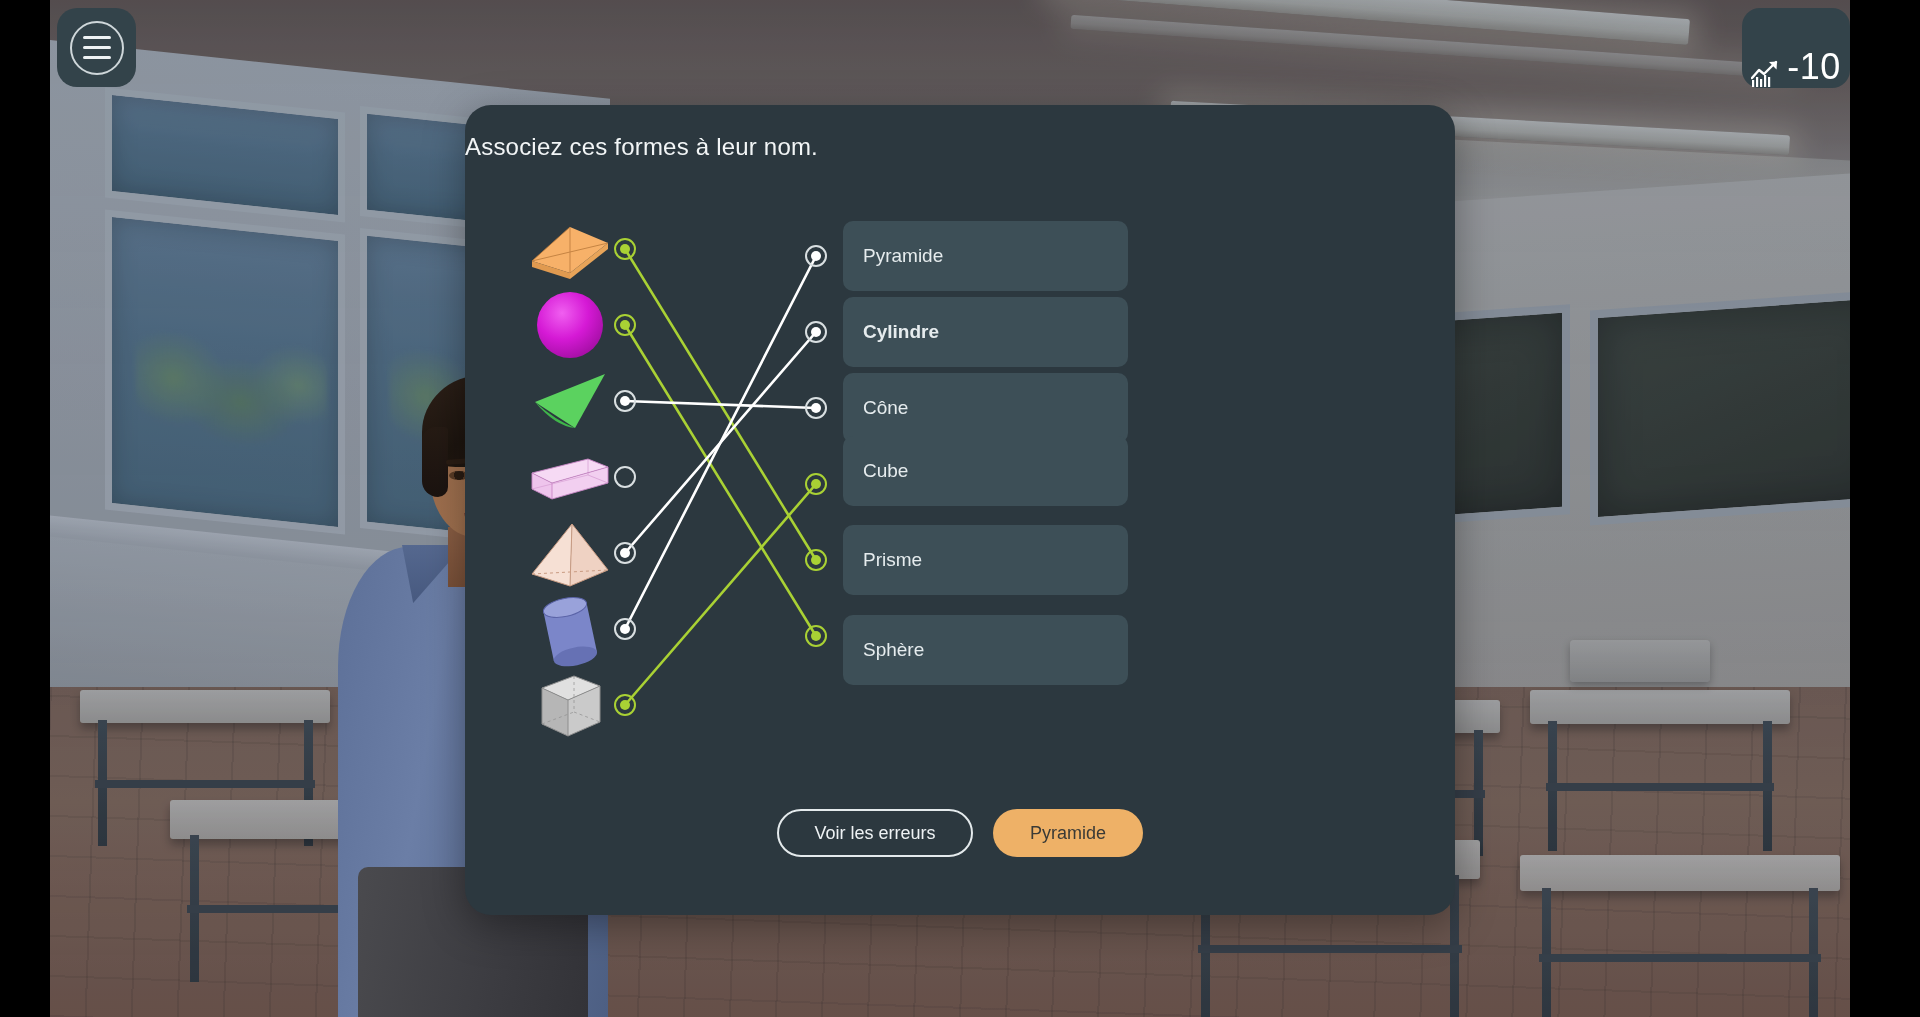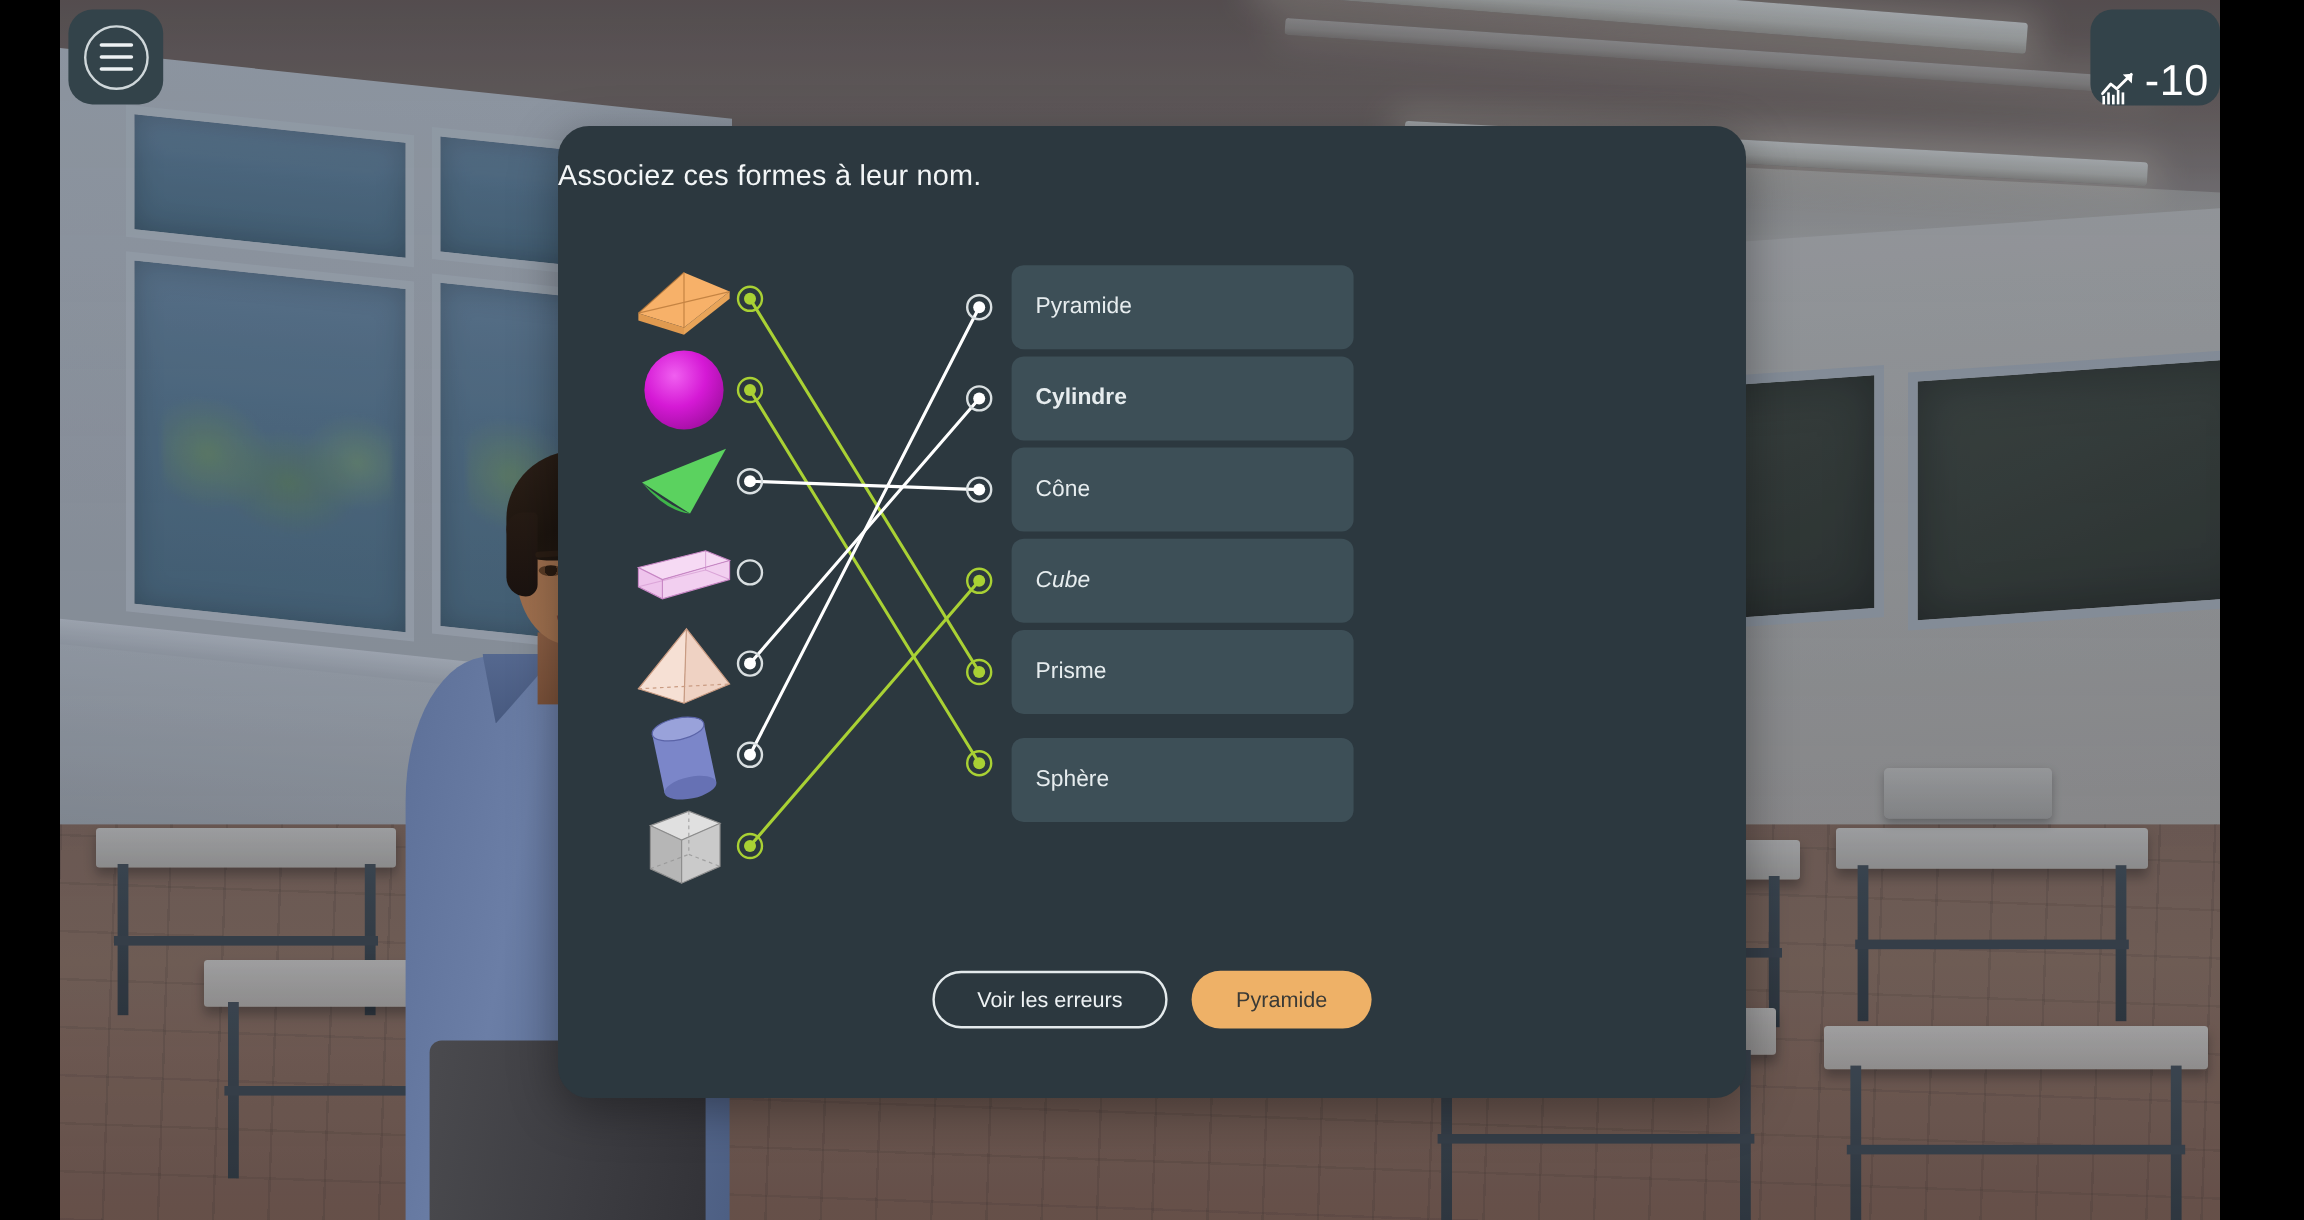--- a/index.html
+++ b/index.html
@@ -484,21 +484,21 @@
       <div class="label-col">
         <div class="answer" style="top:48px;">
             <span>Pyramide</span>
           </div>
         <div class="answer" style="top:124px;font-weight:bold;">
             <span>Cylindre</span>
           </div>
         <div class="answer" style="top:200px;">
             <span>Cône</span>
           </div>
-        <div class="answer" style="top:276px;font-style:italic;">
+        <div class="answer" style="top:263px;">
             <span>Cube</span>
           </div>
         <div class="answer" style="top:352px;">
             <span>Prisme</span>
           </div>
         <div class="answer" style="top:442px;">
             <span>Sphère</span>
           </div>
       </div>
 

